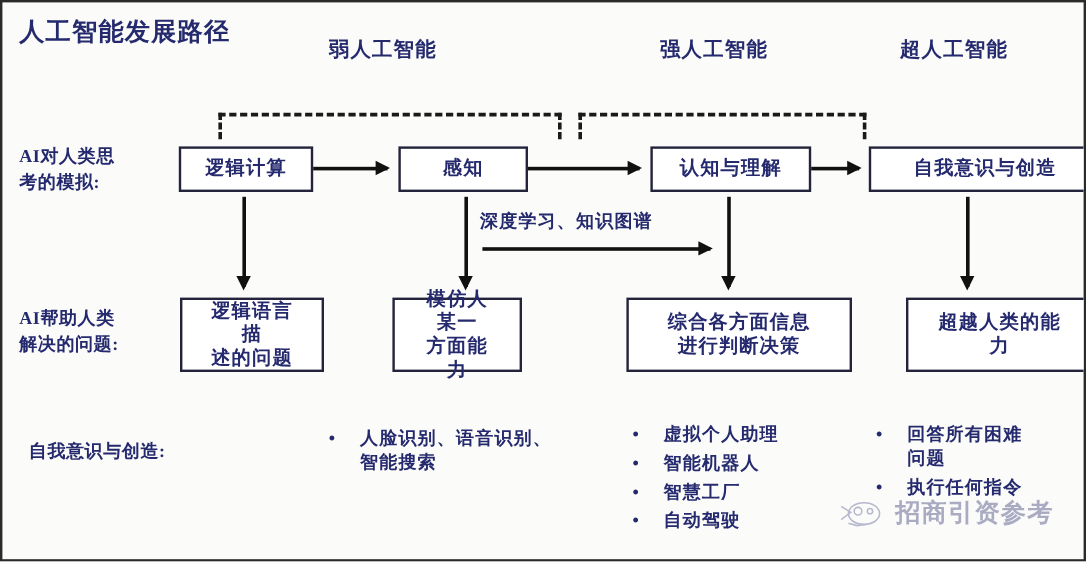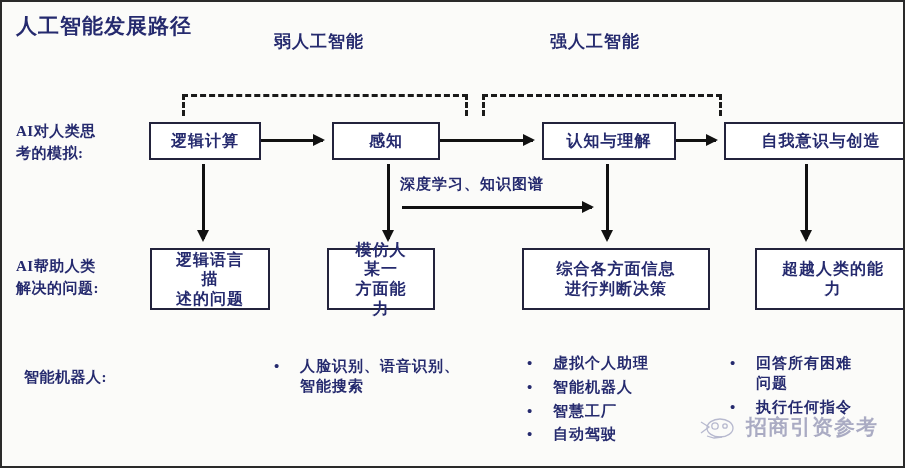--- a/index.html
+++ b/index.html
@@ -198,20 +198,21 @@
 </style>
 </head>
 <body>
 
 <div id="canvas">
 
   <div id="page-title" class="ink">人工智能发展路径</div>
 
   <div id="stage-weak" class="stage-label ink">弱人工智能</div>
   <div id="stage-strong" class="stage-label ink">强人工智能</div>
+  <div id="stage-super" class="stage-label ink">超人工智能</div>
 
   <div id="bracket-weak" class="bracket"></div>
   <div id="bracket-strong" class="bracket"></div>
 
   <div id="row-label-think" class="row-label ink">
     <div>AI对人类思</div>
     <div>考的模拟:</div>
   </div>
 
   <div id="box-logic" class="nbox ink">逻辑计算</div>
@@ -254,21 +255,21 @@
       <div>进行判断决策</div>
     </div>
   </div>
   <div id="box-surpass" class="nbox ink">
     <div>
       <div>超越人类的能</div>
       <div>力</div>
     </div>
   </div>
 
-  <div id="row-label-apply" class="row-label ink">智能机器人:</div>
+  <div id="row-label-apply" class="row-label ink">自我意识与创造:</div>
 
   <div id="bullets-weak" class="bullet-col ink">
     <div class="bullet-item">
       <span class="bullet-dot">•</span>
       <span class="bullet-text">
         <span>人脸识别、语音识别、</span><br>
         <span>智能搜索</span>
       </span>
     </div>
   </div>

